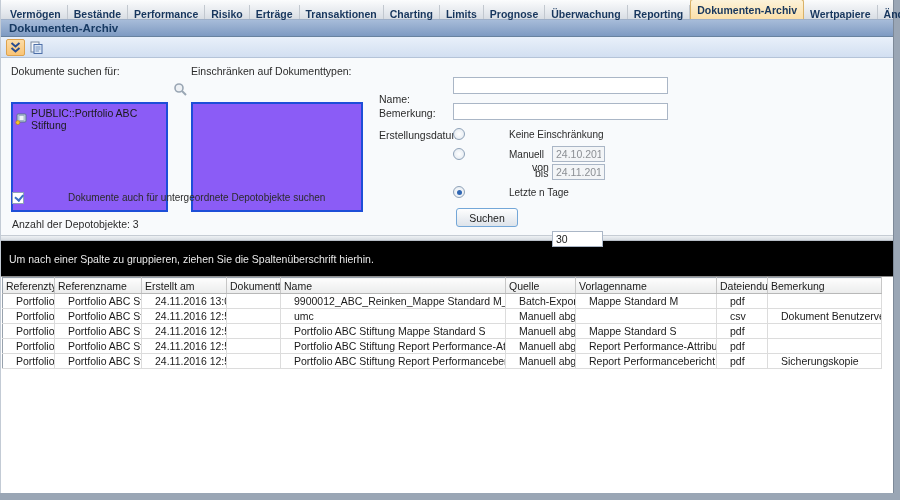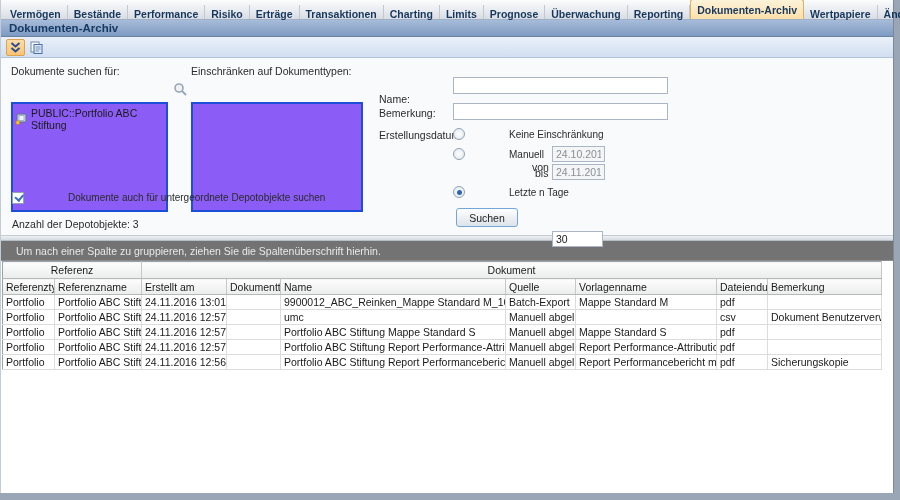--- a/index.html
+++ b/index.html
@@ -45,29 +45,29 @@
   .rlbl { position:absolute; font-size:10px; color:#2b2b2b; cursor:pointer; white-space:nowrap;padding-left:40px; }
   .checkbox { position:absolute; width:12px; height:12px; border:1px solid #8fa2b8; background:#fff; cursor:pointer; }
   .checkbox.on::after { content:""; position:absolute; left:2px; top:1px; width:6px; height:3.5px;
     border-left:2px solid #3b70c4; border-bottom:2px solid #3b70c4; transform:rotate(-50deg); }
   .btn-suchen { position:absolute; left:455px; top:150px; width:62px; height:19px;
     border:1px solid #74a7d8; border-radius:3px; background:linear-gradient(#fefefe,#dde3ea);
     font-size:10.5px; color:#1a1a1a; cursor:pointer; font-family:"Liberation Sans", sans-serif; }
 
   
   .splitter { height:5px; background:linear-gradient(#eef1f4,#d7dce2); border-bottom:1px solid #b7bec7; }
-  .grouphint { height:20px; background:#737373; color:#e9e9e9; font-size:10.5px;
-    display:flex; align-items:center; padding-left:15px; border-bottom:1px solid #8e8e8e; }
+  .grouphint { height:36px; background:#000000; color:#e9e9e9; font-size:10.5px;
+    display:flex; align-items:center; padding-left:8px; border-bottom:1px solid #8e8e8e; }
   table.grid { border-collapse:collapse; table-layout:fixed; width:880px; margin-left:1px;
     font-size:10.5px; color:#1a1a1a; border:1px solid #98a2ad; }
   .grid th { font-weight:normal; text-align:left; padding:1px 3px; height:16px;
     background:linear-gradient(#fdfdfd,#ebecec); border-right:1px solid #c7c7c7;
     border-bottom:1px solid #b8b8b8; overflow:hidden; white-space:nowrap; cursor:pointer; }
   .grid th.band { text-align:center; height:17px; }
-  .grid td { padding:1px 3px; height:15px; border-right:1px solid #dcdcdc;
+  .grid td { padding:1px 13px; height:15px; border-right:1px solid #dcdcdc;
     border-bottom:1px solid #dcdcdc; overflow:hidden; white-space:nowrap; cursor:default; background:#fff; }
   .bottom-space { background:#fff; height:116px; }
   svg { display:block; }
 </style>
 </head>
 <body>
 
 <div class="window">
 
   <div class="tabbar">
@@ -174,24 +174,20 @@
         <col style="width:87px">
         <col style="width:85px">
         <col style="width:54px">
       <col style="width:225px">
         <col style="width:70px">
         <col style="width:141px">
         <col style="width:51px">
         <col>
     </colgroup>
     <tbody>
-        <tr>
-      <th class="band" colspan="2">Referenz</th>
-      <th class="band" colspan="7">Dokument</th>
-    </tr>
     <tr>
       <th>Referenztyp</th>
       <th>Referenzname</th>
       <th>Erstellt am</th>
       <th>Dokumenttyp</th>
       <th>Name</th>
       <th>Quelle</th>
       <th>Vorlagenname</th>
       <th>Dateiendung</th>
       <th>Bemerkung</th>

